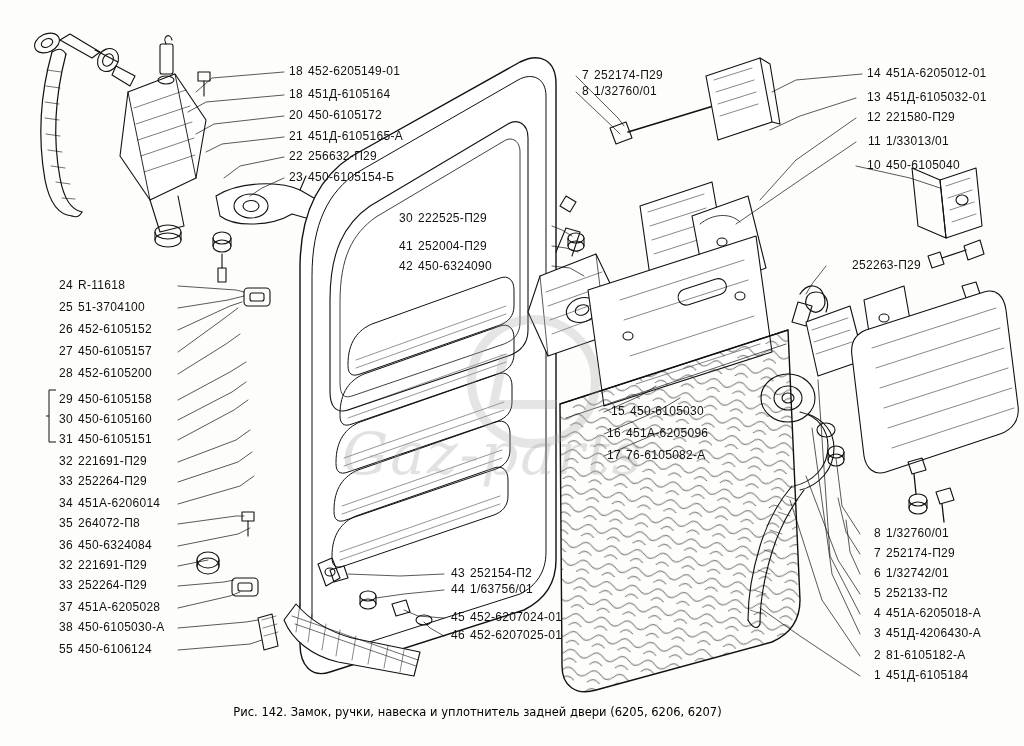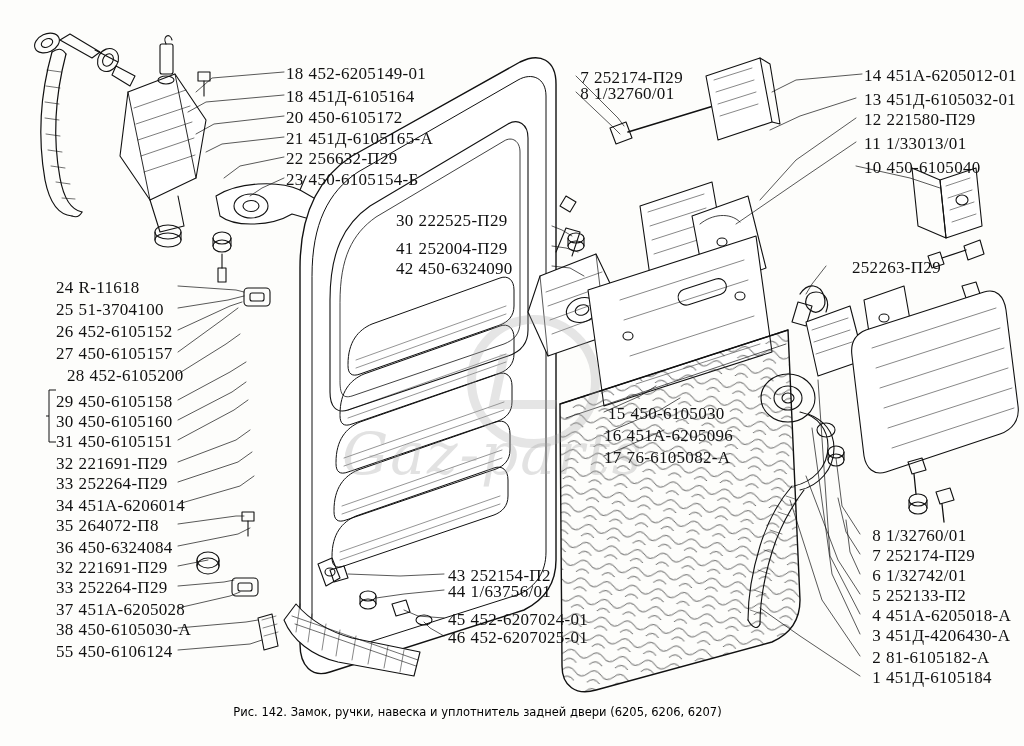--- a/index.html
+++ b/index.html
@@ -61,22 +61,22 @@
     position: absolute;
     left: 0; top: 0;
     width: 1024px;
     height: 746px;
     z-index: 2;
   }
 
   
   .label {
     position: absolute;
-    font-family: Liberation Serif, serif;
-    font-size: 17px;
+    font-family: Liberation Sans, sans-serif;
+    font-size: 12px;
     color: #111111;
     white-space: nowrap;
     letter-spacing: 0.3px;
     z-index: 6;
   }
   .label .num {
     display: inline-block;
     min-width: 17px;
     text-align: right;
     margin-right: 5px;
@@ -423,21 +423,21 @@
   <div class="label" style="left:864px; top:158px;"><span class="num">10</span><span>450-6105040</span></div>
 
   <div class="label" style="left:396px; top:211px;"><span class="num">30</span><span>222525-П29</span></div>
   <div class="label" style="left:396px; top:239px;"><span class="num">41</span><span>252004-П29</span></div>
   <div class="label" style="left:396px; top:259px;"><span class="num">42</span><span>450-6324090</span></div>
 
   <div class="label" style="left:56px; top:278px;"><span class="num">24</span><span>R-11618</span></div>
   <div class="label" style="left:56px; top:300px;"><span class="num">25</span><span>51-3704100</span></div>
   <div class="label" style="left:56px; top:322px;"><span class="num">26</span><span>452-6105152</span></div>
   <div class="label" style="left:56px; top:344px;"><span class="num">27</span><span>450-6105157</span></div>
-  <div class="label" style="left:67px; top:366px;"><span class="num">28</span><span>452-6105200</span></div>
+  <div class="label" style="left:56px; top:366px;"><span class="num">28</span><span>452-6105200</span></div>
   <div class="label" style="left:56px; top:392px;"><span class="num">29</span><span>450-6105158</span></div>
   <div class="label" style="left:56px; top:412px;"><span class="num">30</span><span>450-6105160</span></div>
   <div class="label" style="left:56px; top:432px;"><span class="num">31</span><span>450-6105151</span></div>
   <div class="label" style="left:56px; top:454px;"><span class="num">32</span><span>221691-П29</span></div>
   <div class="label" style="left:56px; top:474px;"><span class="num">33</span><span>252264-П29</span></div>
   <div class="label" style="left:56px; top:496px;"><span class="num">34</span><span>451А-6206014</span></div>
   <div class="label" style="left:56px; top:516px;"><span class="num">35</span><span>264072-П8</span></div>
   <div class="label" style="left:56px; top:538px;"><span class="num">36</span><span>450-6324084</span></div>
   <div class="label" style="left:56px; top:558px;"><span class="num">32</span><span>221691-П29</span></div>
   <div class="label" style="left:56px; top:578px;"><span class="num">33</span><span>252264-П29</span></div>

